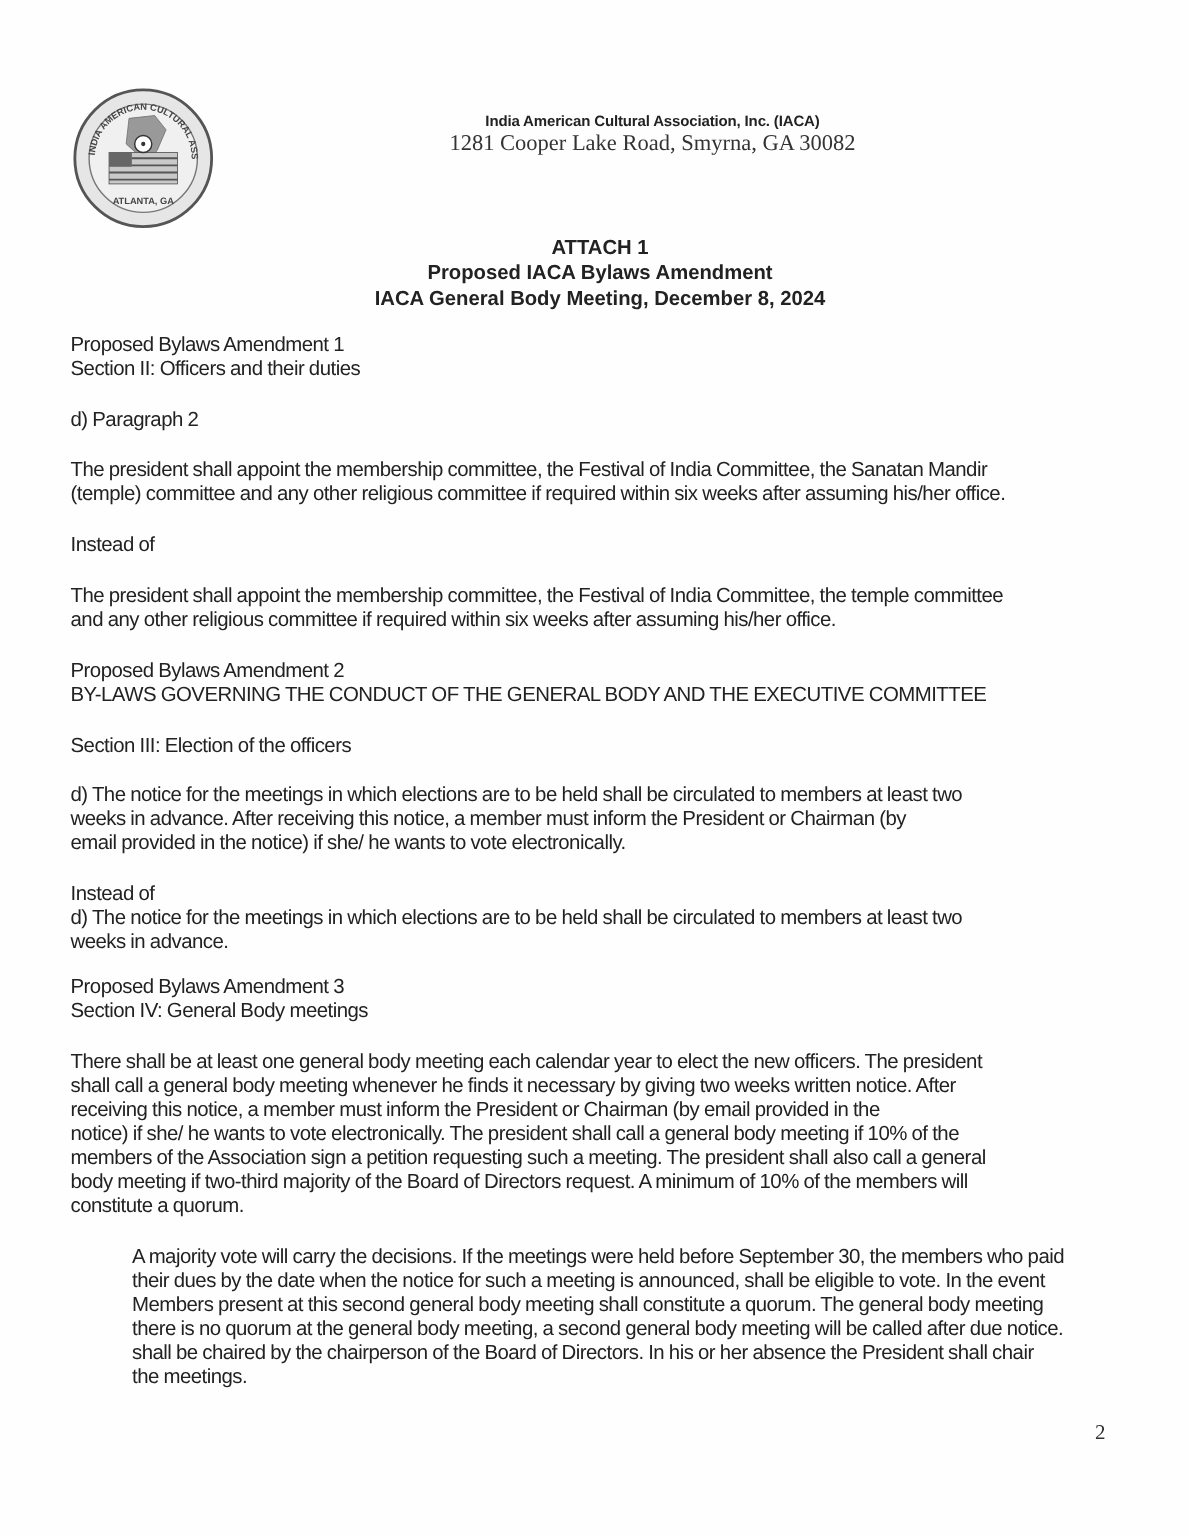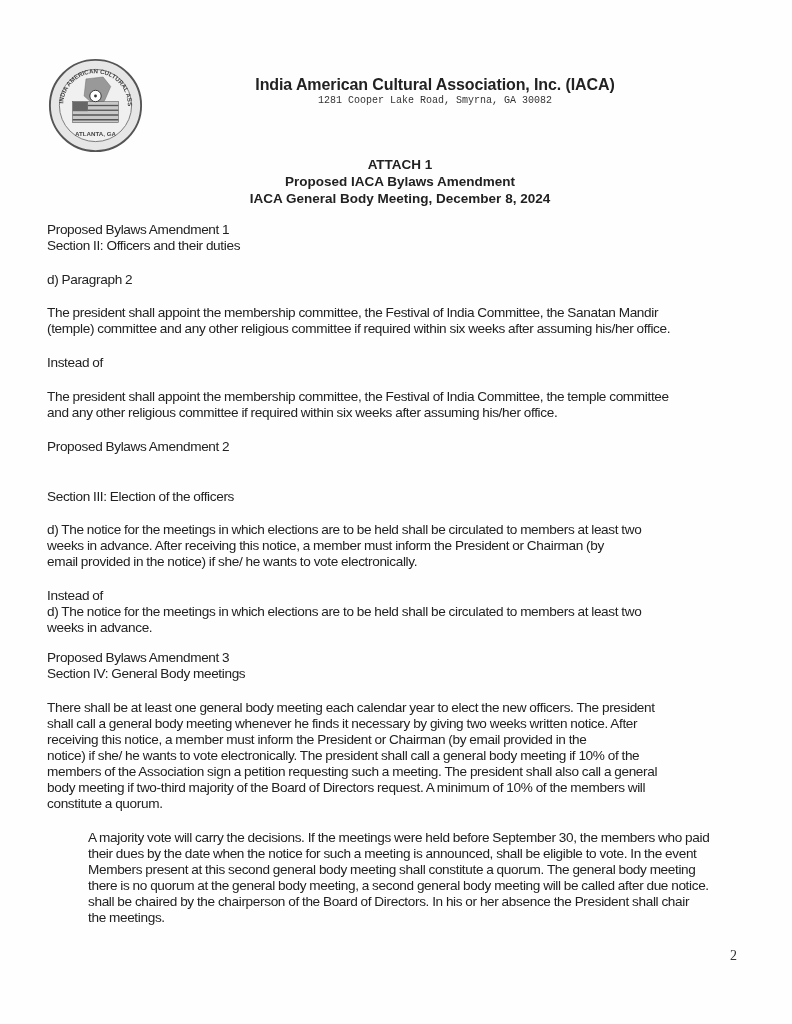--- a/index.html
+++ b/index.html
@@ -2,22 +2,22 @@
 <html><head>
   <meta charset="utf-8">
   <style>
     html, body { margin: 0; padding: 0; background: #ffffff; }
     body { width: 792px; height: 1024px; position: relative; overflow: hidden; color: #1a1a1a; }
     .page { position: absolute; left: 0; top: 0; width: 792px; height: 1024px; background: #fefefe; }
 
     .seal { position: absolute; left: 48px; top: 58px; width: 95px; height: 95px; }
 
     .org-header { position: absolute; left: 250px; top: 76px; width: 370px; text-align: center; }
-    .org-name { font-family: "Liberation Sans", sans-serif; font-weight: bold; font-size: 16px; color: #222; letter-spacing: -0.1px; }
-    .org-address { font-family: Liberation Mono, monospace; font-size: 10px; color: #333; margin-top: 1px; text-align: center; }
+    .org-name { font-family: "Liberation Sans", sans-serif; font-weight: bold; font-size: 10px; color: #222; letter-spacing: -0.1px; }
+    .org-address { font-family: Liberation Serif, serif; font-size: 15px; color: #333; margin-top: 1px; text-align: center; }
 
     .doc-title { position: absolute; left: 200px; top: 156px; width: 400px; text-align: center;
       font-family: "Liberation Sans", sans-serif; font-weight: bold; font-size: 13.5px; line-height: 17px; color: #222; }
 
     .body-text { position: absolute; left: 47px; width: 700px; font-family: "Liberation Sans", sans-serif;
       font-size: 13.6px; line-height: 16px; color: #222; letter-spacing: -0.35px; word-spacing: -0.3px; }
     .bold { font-weight: normal; }
     p { margin: 0; }
 
     .page-number { position: absolute; left: 730px; top: 948px; font-family: "Liberation Serif", serif; font-size: 14px; color: #333; }
@@ -73,20 +73,21 @@
   <div class="body-text" style="top:355px;">
     <p>Instead of</p>
   </div>
   <div class="body-text" style="top:389px;">
     <p>The president shall appoint the membership committee, the Festival of India Committee, the temple committee</p>
     <p>and any other religious committee if required within six weeks after assuming his/her office.</p>
   </div>
 
   <div class="body-text" style="top:439px;">
     <p class="bold">Proposed Bylaws Amendment 2</p>
+    <p>BY-LAWS GOVERNING THE CONDUCT OF THE GENERAL BODY AND THE EXECUTIVE COMMITTEE</p>
   </div>
   <div class="body-text" style="top:489px;">
     <p>Section III: Election of the officers</p>
   </div>
   <div class="body-text" style="top:522px;">
     <p>d) The notice for the meetings in which elections are to be held shall be circulated to members at least two</p>
     <p><span>weeks in advance. </span><span class="bold">After receiving this notice, a member must inform the President or Chairman (by</span></p>
     <p class="bold">email provided in the notice) if she/ he wants to vote electronically.</p>
   </div>
   <div class="body-text" style="top:588px;">

